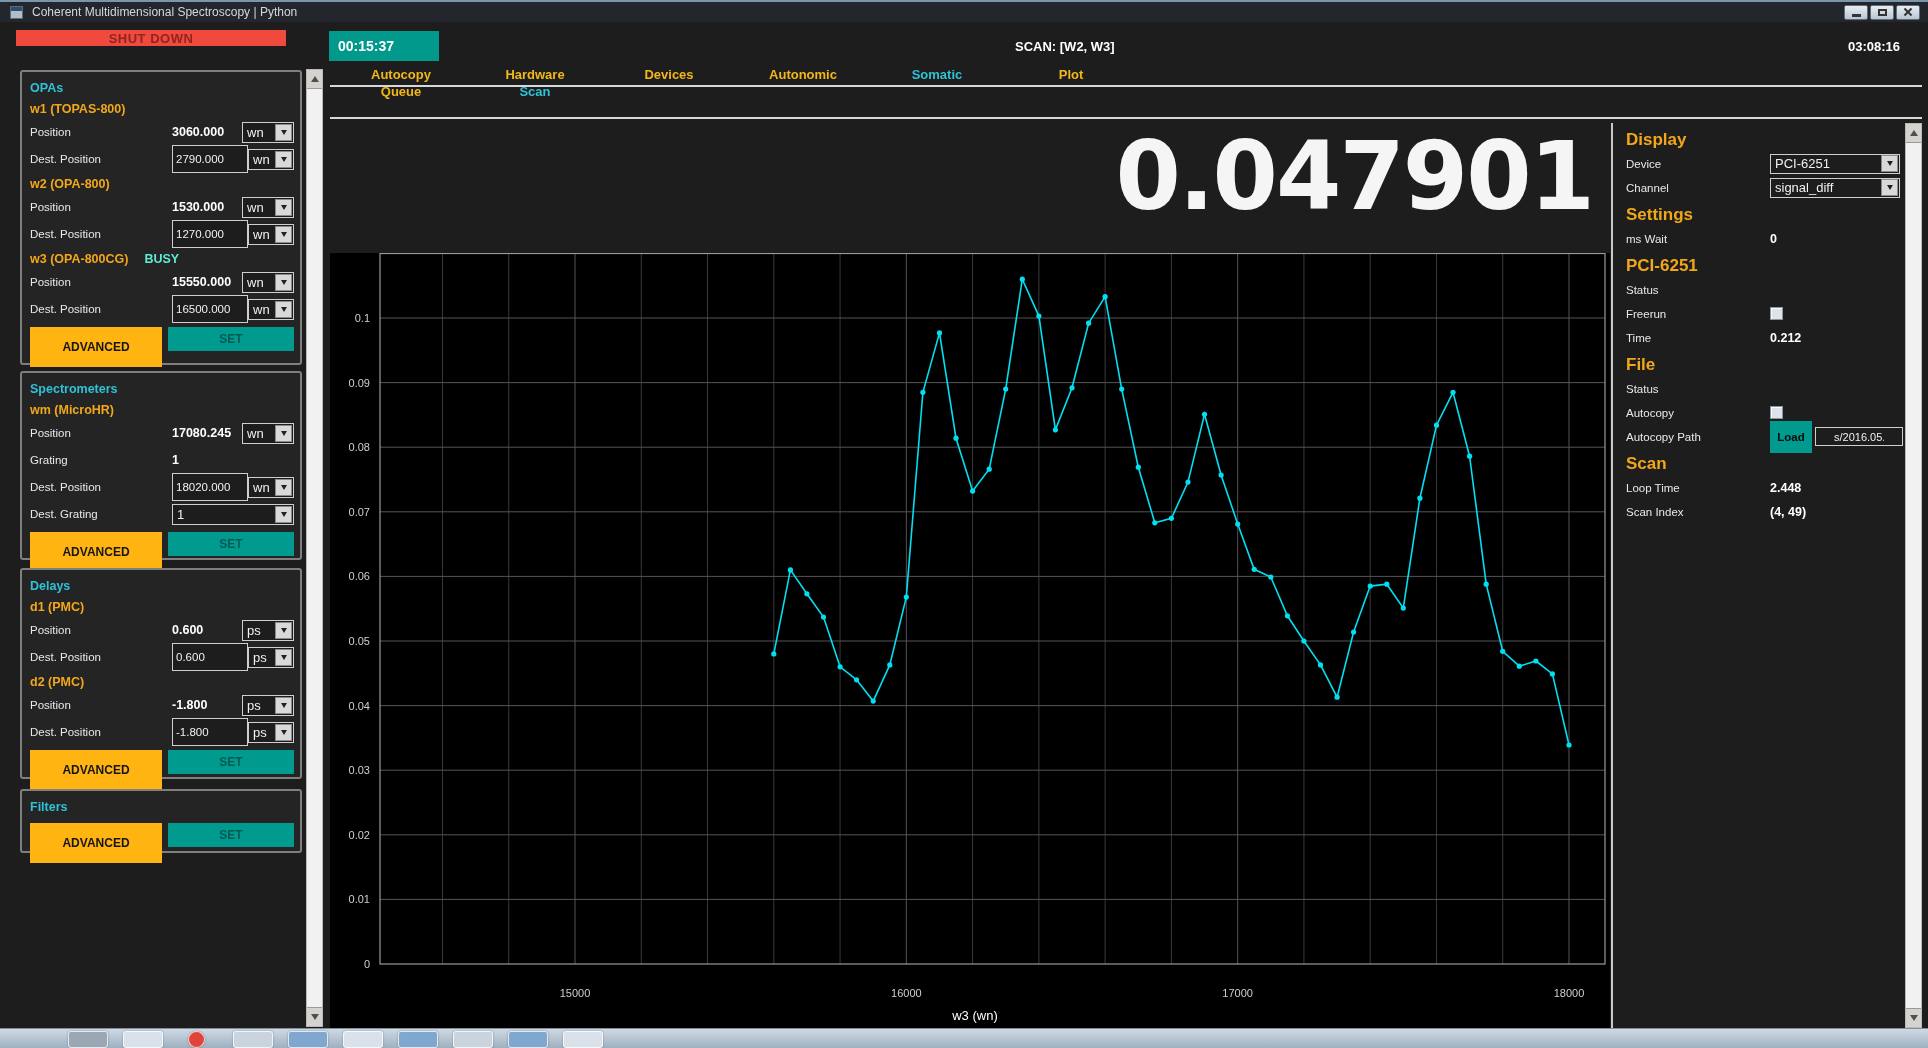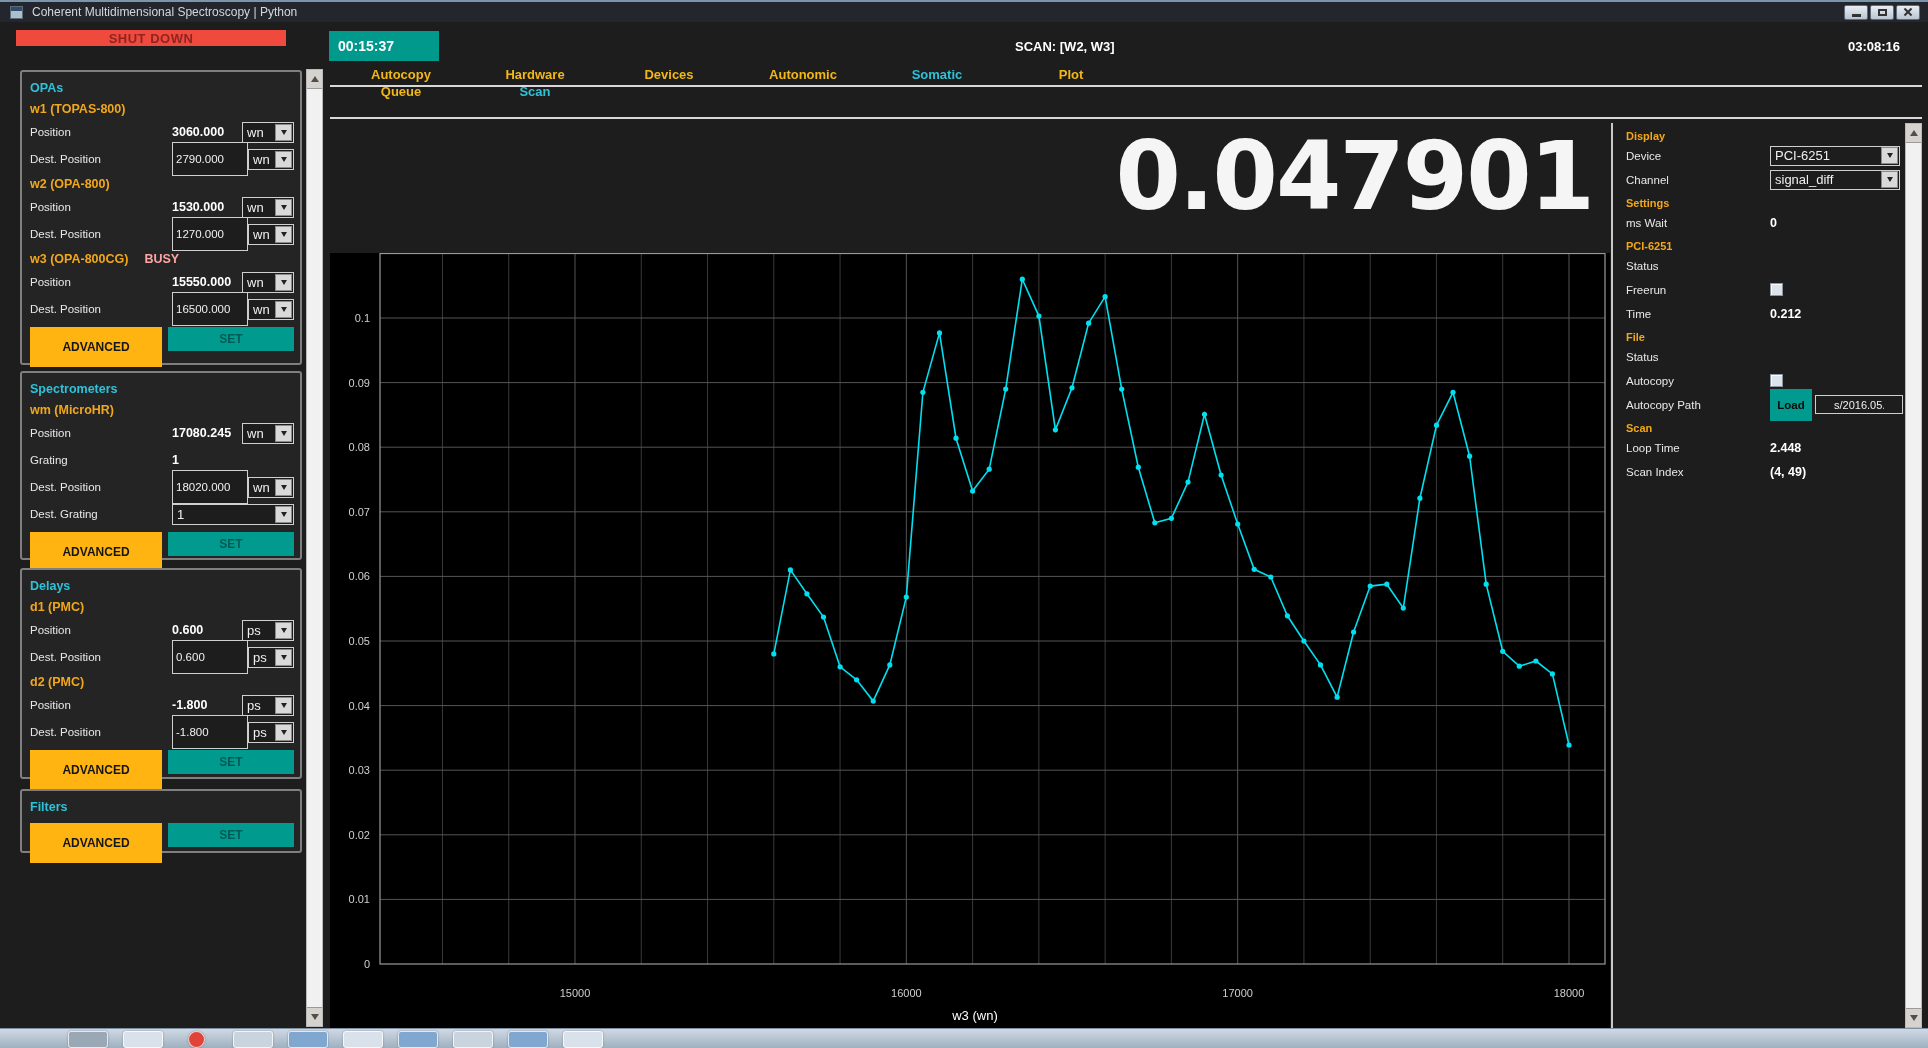--- a/index.html
+++ b/index.html
@@ -37,25 +37,25 @@
   .sep2 { left:330px; top:117px; width:1592px; }
 
   
   .big-number { top:130px; right:335px; font-size:94px; font-weight:bold; color:#f5f5f5; line-height:1; letter-spacing:-2px; font-family:"DejaVu Sans","Liberation Sans",sans-serif; }
 
   
   .panel { left:20px; width:282px; background:#242424; border:2px solid #7f7f7f; border-radius:3px; padding:9px 6px 6px 8px; }
   .section-header { color:#2fc1d8; font-weight:bold; font-size:12.5px; }
   .device-row { display:flex; align-items:flex-end; margin-top:7px; }
   .device-name { color:#f2a71b; font-weight:bold; font-size:12.5px; }
-  .busy-flag { color:#fca5a5; font-weight:bold; font-size:12.5px; margin-left:16px; }
+  .busy-flag { color:#5eead4; font-weight:bold; font-size:12.5px; margin-left:16px; }
   .hw-row { display:flex; align-items:center; margin-top:5px; height:22px; }
   .hw-label { width:142px; font-size:11.5px; color:#e8e8e8; flex:0 0 142px; }
   .hw-value { font-weight:bold; font-size:12.5px; color:#fff; }
-  .hw-input { width:76px; height:34px; background:#1d1d1d; border:1px solid #cfcfcf; color:#f0f0f0; font-size:11.5px; padding:0 3px; font-family:"Liberation Sans",sans-serif; }
+  .hw-input { width:76px; height:28px; background:#1d1d1d; border:1px solid #cfcfcf; color:#f0f0f0; font-size:11.5px; padding:0 3px; font-family:"Liberation Sans",sans-serif; }
   .dd { margin-left:auto; width:52px; height:21px; border:1px solid #cfcfcf; background:#1d1d1d; display:flex; align-items:center; padding-left:4px; }
   .dd.wide { width:128px; margin-left:0; }
   .dd-text { font-size:13px; color:#f0f0f0; }
   .dd-btn { margin-left:auto; width:17px; height:17px; margin-right:1px; background:#d9d9d9; border:1px solid #8a8a8a; display:flex; align-items:center; justify-content:center; }
   .tri-down { width:0; height:0; border-left:3.5px solid transparent; border-right:3.5px solid transparent; border-top:5px solid #222; }
   .btn-row { display:flex; gap:6px; margin-top:7px; }
   .btn-advanced { flex:0 0 132px; height:40px; background:#ffb412; color:#151515; font-weight:bold; font-size:12px; display:flex; align-items:center; justify-content:center; }
   .btn-set { flex:1; height:24px; background:#009b8e; color:rgba(0,0,0,0.42); font-weight:bold; font-size:12px; display:flex; align-items:center; justify-content:center; }
 
   
@@ -66,21 +66,21 @@
   .vs-btn.bottom { position:absolute; bottom:0; border-top:1px solid #9a9a9a; border-bottom:none; }
   .tri-up-s { width:0; height:0; border-left:4px solid transparent; border-right:4px solid transparent; border-bottom:6px solid #4f4f4f; }
   .tri-down-s { width:0; height:0; border-left:4px solid transparent; border-right:4px solid transparent; border-top:6px solid #4f4f4f; }
   .vscroll { position:absolute; }
 
   
   #plot-svg { left:330px; top:253px; background:#000; position:absolute; }
 
   
   .right-panel { left:1611px; top:123px; width:292px; height:905px; border-left:2px solid #c8c8c8; padding:7px 0 0 13px; }
-  .rp-header { color:#f2a71b; font-weight:bold; font-size:11px; margin-top:7px; }
+  .rp-header { color:#f2a71b; font-weight:bold; font-size:17px; margin-top:7px; }
   .rp-header.first { margin-top:0; }
   .rp-row { display:flex; align-items:center; height:21px; margin-top:3px; }
   .rp-label { flex:0 0 144px; font-size:11.5px; color:#e8e8e8; }
   .rp-value { font-weight:bold; font-size:12.5px; color:#fff; }
   .rp-dd { width:130px; height:20px; border:1px solid #cfcfcf; background:#1d1d1d; display:flex; align-items:center; padding-left:4px; }
   .checkbox { width:13px; height:13px; background:#dde3e9; border:1px solid #8a96a2; box-shadow:inset 1px 1px 0 #f8fafc; }
   .load-btn { width:42px; height:32px; background:#009b8e; color:#0a0a0a; font-weight:bold; font-size:11.5px; display:flex; align-items:center; justify-content:center; }
   .path-input { width:88px; height:19px; margin-left:3px; background:#1d1d1d; border:1px solid #cfcfcf; color:#f0f0f0; font-size:11px; padding:0 18px; font-family:"Liberation Sans",sans-serif; }
 
   

